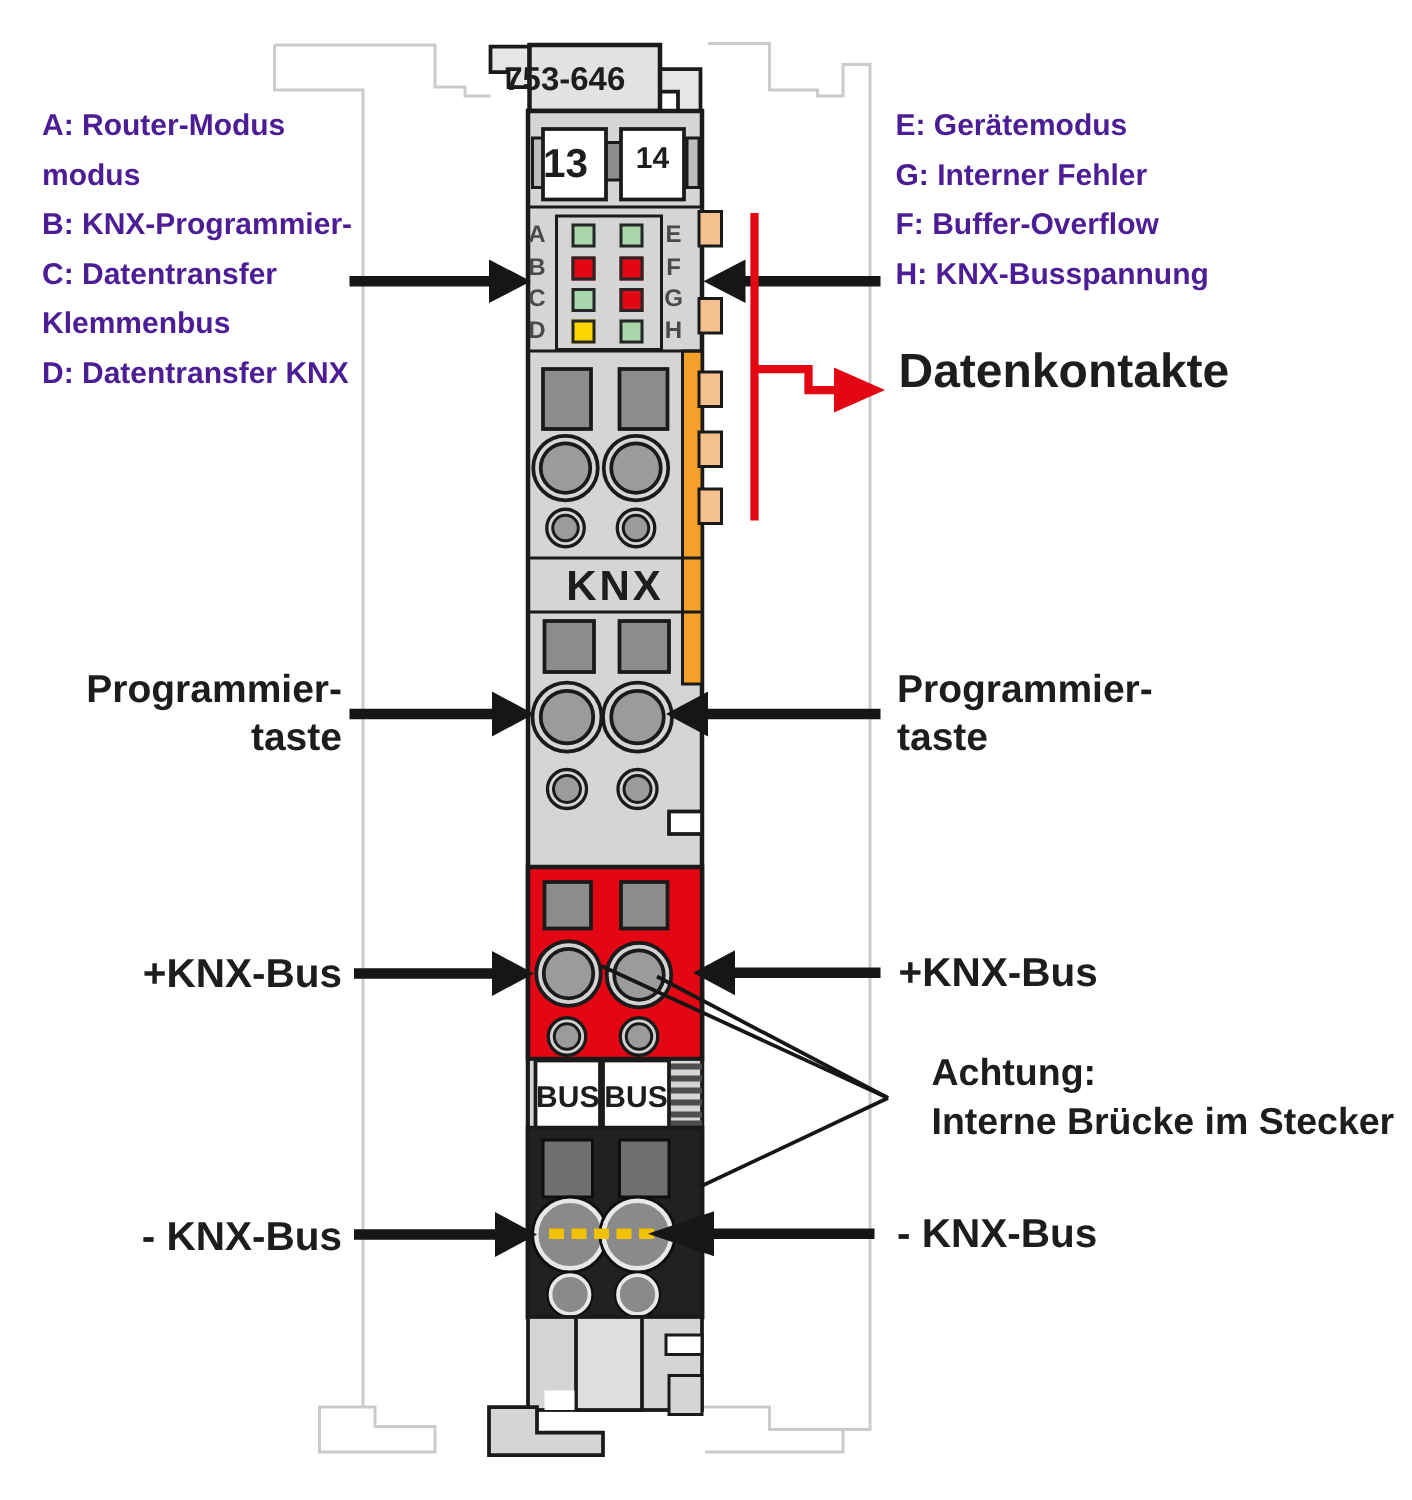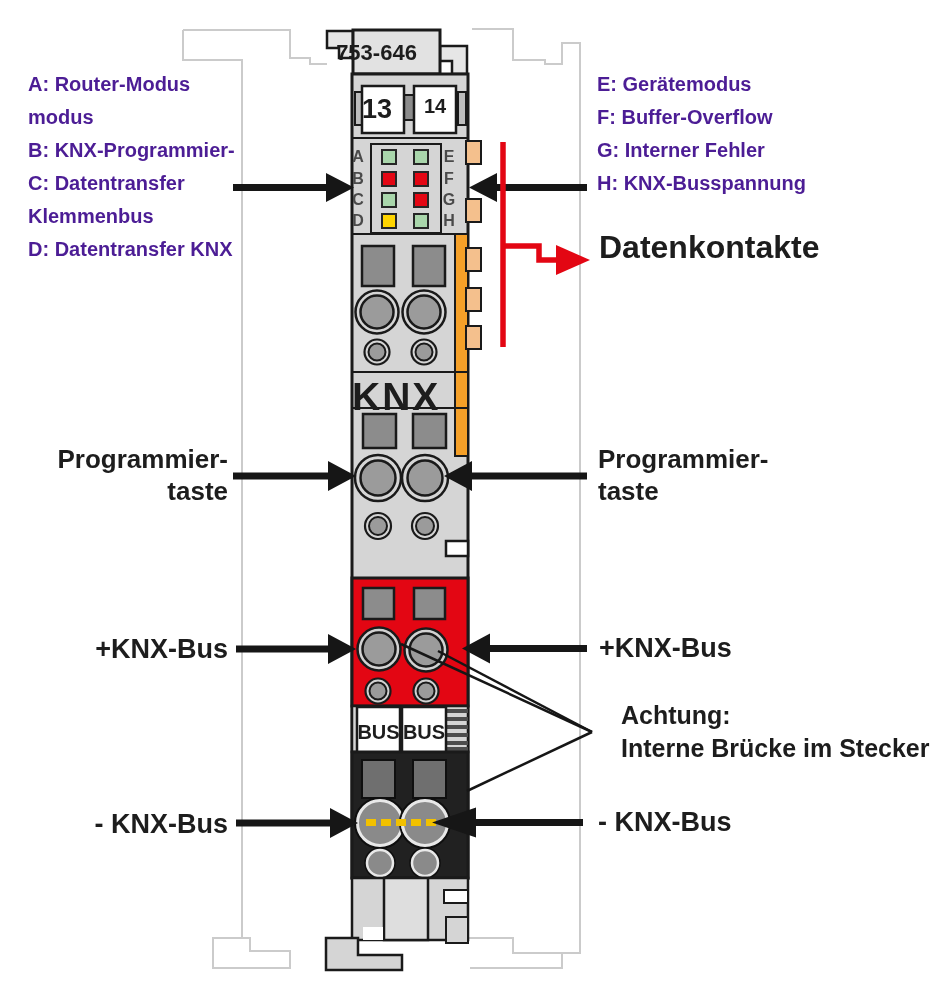--- a/index.html
+++ b/index.html
@@ -170,37 +170,37 @@
 <div class="ledletter" style="left:350px;top:190px;">C</div>
 <div class="ledletter" style="left:350px;top:211px;">D</div>
 <div class="ledletter" style="left:441px;top:147px;">E</div>
 <div class="ledletter" style="left:441px;top:169px;">F</div>
 <div class="ledletter" style="left:441px;top:190px;">G</div>
 <div class="ledletter" style="left:441px;top:211px;">H</div>
 
 <div class="lbl" style="left:328px;top:42px;width:97px;text-align:center;font-size:22px;">753-646</div>
 <div class="lbl" style="left:362px;top:96px;width:42px;font-size:27px;">13</div>
 <div class="lbl" style="left:414px;top:96px;width:42px;text-align:center;font-size:20px;">14</div>
-<div class="lbl" style="left:352px;top:377px;width:116px;text-align:left;font-size:39px;letter-spacing:2px;">KNX</div>
+<div class="lbl" style="left:352px;top:377px;width:116px;text-align:center;font-size:28px;letter-spacing:2px;">KNX</div>
 <div class="lbl" style="left:357px;top:722px;width:43px;text-align:center;font-size:20px;">BUS</div>
 <div class="lbl" style="left:402px;top:722px;width:44px;text-align:center;font-size:20px;">BUS</div>
 
 <div class="legend" style="left:28px;top:68px;">
   <div>A: Router-Modus</div>
   <div>modus</div>
   <div>B: KNX-Programmier-</div>
   <div>C: Datentransfer</div>
   <div>Klemmenbus</div>
   <div>D: Datentransfer KNX</div>
 </div>
 
 <div class="legend" style="left:597px;top:67px;line-height:34.5px;">
   <div>E: Gerätemodus</div>
+  <div>G: Interner Fehler</div>
   <div>F: Buffer-Overflow</div>
-  <div>G: Interner Fehler</div>
   <div>H: KNX-Busspannung</div>
 </div>
 
 <div class="lbl" style="left:599px;top:231px;font-size:32px;">Datenkontakte</div>
 
 <div class="lbl ralign" style="left:0px;top:443px;width:228px;font-size:26px;line-height:32px;">
   <div>Programmier-</div>
   <div>taste</div>
 </div>
 <div class="lbl" style="left:598px;top:443px;font-size:26px;line-height:32px;">

